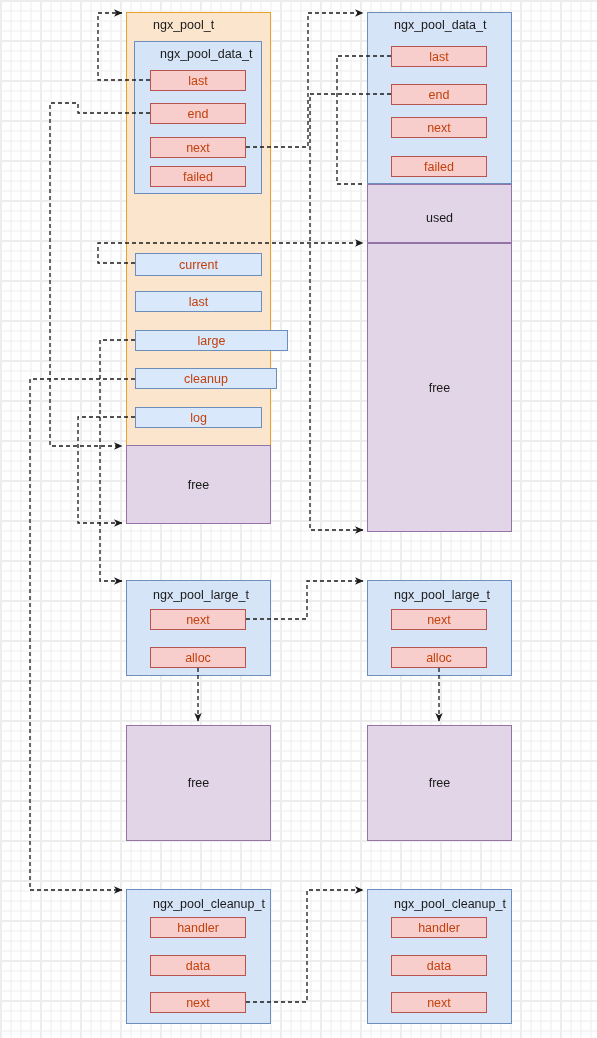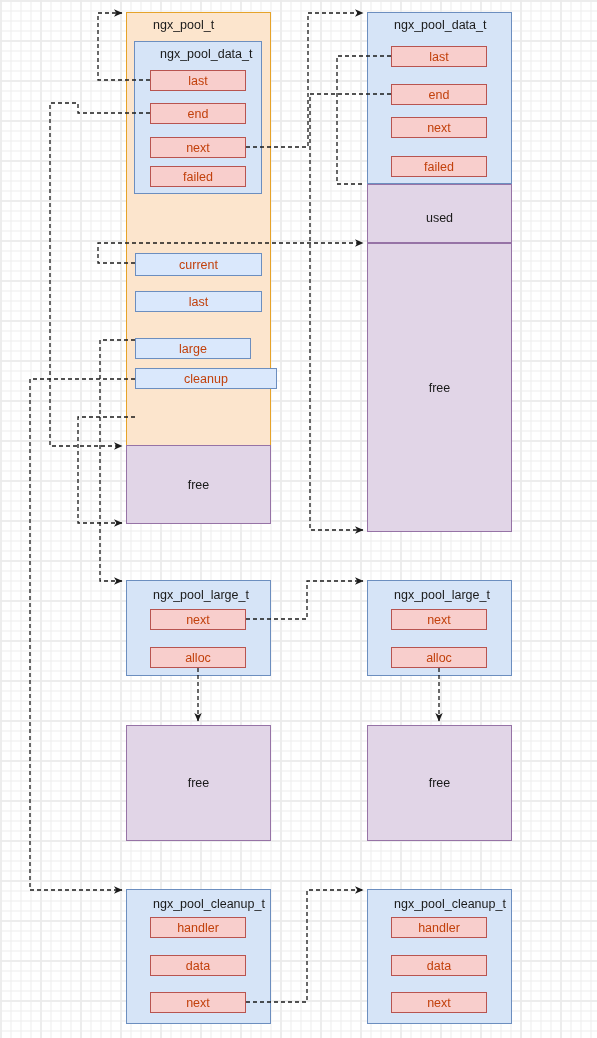--- a/index.html
+++ b/index.html
@@ -97,22 +97,23 @@
   <div class="box struct" style="left:134px; top:41px; width:128px; height:153px;"></div>
   <div class="title" style="left:144px; top:47px;">ngx_pool_data_t</div>
 
   <div class="field" style="left:150px; top:70px; width:96px; height:21px;">last</div>
   <div class="field" style="left:150px; top:103px; width:96px; height:21px;">end</div>
   <div class="field" style="left:150px; top:137px; width:96px; height:21px;">next</div>
   <div class="field" style="left:150px; top:166px; width:96px; height:21px;">failed</div>
 
   <div class="field field-blue" style="left:135px; top:253px; width:127px; height:23px;">current</div>
   <div class="field field-blue" style="left:135px; top:291px; width:127px; height:21px;">last</div>
-  <div class="field field-blue" style="left:135px; top:330px; width:116px; height:21px;margin-top:8px;">large</div>
+  <div class="field field-blue" style="left:135px; top:330px; width:153px; height:21px;">large</div>
   <div class="field field-blue" style="left:135px; top:368px; width:142px; height:21px;">cleanup</div>
+  <div class="field field-blue" style="left:135px; top:407px; width:127px; height:21px;">log</div>
 
   <div class="box mem" style="left:126px; top:445px; width:145px; height:79px;"></div>
   <div class="centered-label" style="left:126px; top:445px; width:145px; height:79px;">free</div>
 
   <div class="box struct" style="left:367px; top:12px; width:145px; height:172px;"></div>
   <div class="title" style="left:378px; top:18px;">ngx_pool_data_t</div>
 
   <div class="field" style="left:391px; top:46px; width:96px; height:21px;">last</div>
   <div class="field" style="left:391px; top:84px; width:96px; height:21px;">end</div>
   <div class="field" style="left:391px; top:117px; width:96px; height:21px;">next</div>

